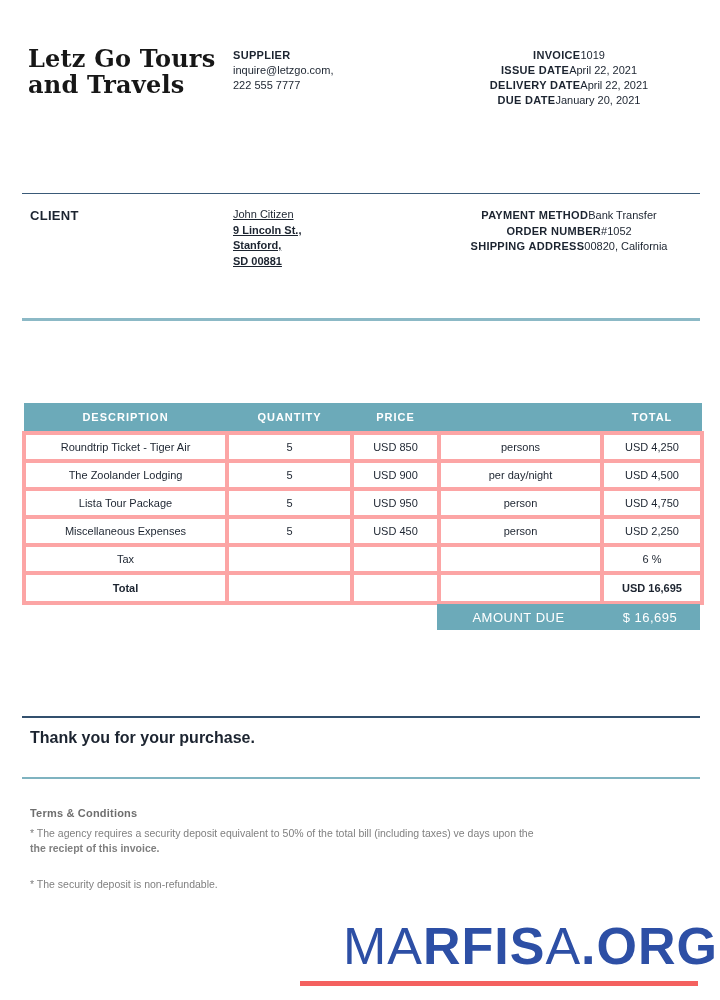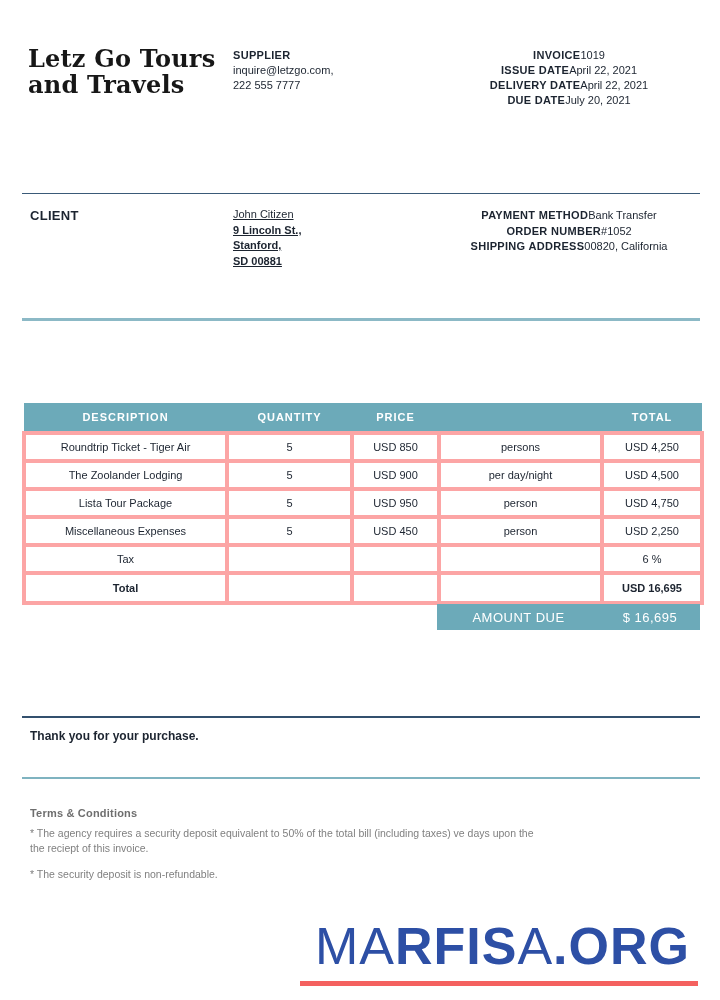--- a/index.html
+++ b/index.html
@@ -56,28 +56,28 @@
   .invoice-table tr.total-row td { height:30px; font-weight:bold; }
   .amount-due-bar {
     position:absolute; left:437px; top:604px; width:263px; height:26px;
     background:#6caab9; color:#ffffff; font-weight:normal; font-size:13px;
     display:flex; align-items:center; letter-spacing:.5px;
   }
   .amount-due-bar .ad-label { width:163px; text-align:center; }
   .amount-due-bar .ad-value { width:100px; text-align:center; }
 
   
-  .thank-you { position:absolute; left:30px; top:729px; font-size:12px; font-weight:bold; color:#1c2430; }
+  .thank-you { position:absolute; left:30px; top:729px; font-size:16px; font-weight:bold; color:#1c2430; }
   .terms { position:absolute; left:30px; top:806px; width:560px; color:#808080; font-size:10.5px; line-height:15px; }
   .terms .terms-title { font-weight:bold; color:#6e6e6e; font-size:11px; margin-bottom:5px; letter-spacing:.2px; }
-  .terms .terms-line2 { margin-bottom:11px; }
+  .terms .terms-line2 { margin-bottom:21px;font-weight:bold; }
 
   
   .site-logo {
-    position:absolute; right:30px; top:918px; font-size:52px; line-height:56px;
+    position:absolute; right:2px; top:918px; font-size:52px; line-height:56px;
     color:#2d4fa5; letter-spacing:1px; white-space:nowrap;
   }
   .site-logo .seg-light { font-weight:400; }
   .site-logo .seg-bold { font-weight:700; }
   .logo-underline { position:absolute; left:300px; top:981px; width:398px; height:5px; background:#f4615f; }
 </style>
 </head>
 <body>
 
 <div class="page">
@@ -101,21 +101,21 @@
     <div class="meta-row">
       <span class="m-label">ISSUE DATE</span>
       <span class="m-value">April 22, 2021</span>
     </div>
     <div class="meta-row">
       <span class="m-label">DELIVERY DATE</span>
       <span class="m-value">April 22, 2021</span>
     </div>
     <div class="meta-row">
       <span class="m-label">DUE DATE</span>
-      <span class="m-value">July 20, 2021</span>
+      <span class="m-value">January 20, 2021</span>
     </div>
   </div>
 
   <div class="divider div-1"></div>
 
   <div class="client-label">CLIENT</div>
 
   <div class="client-block">
     <div>John Citizen</div>
     <div class="addr">9 Lincoln St.,</div>

